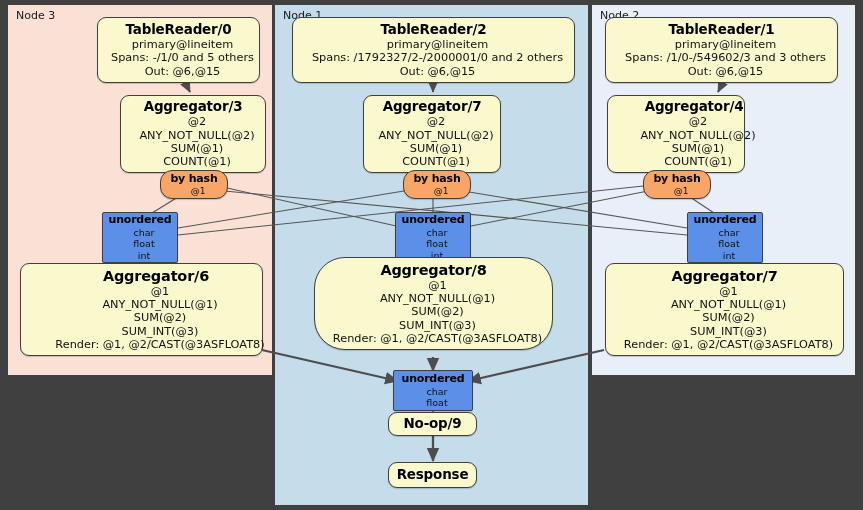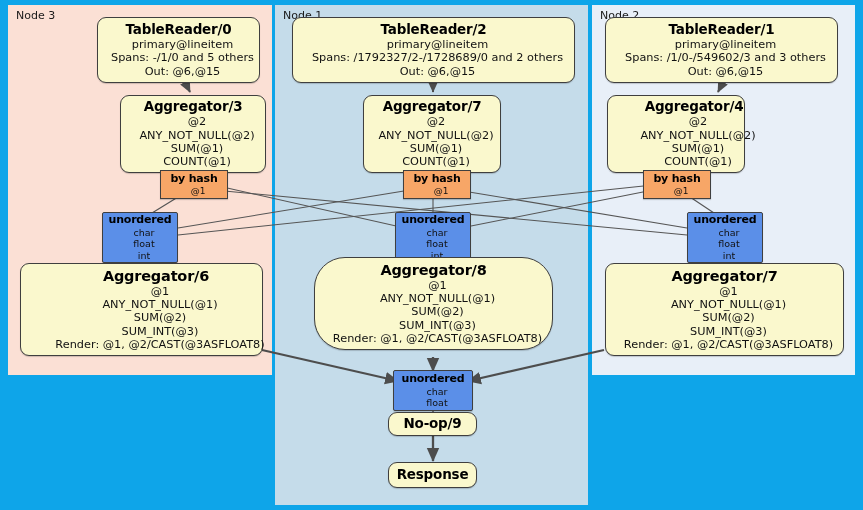--- a/index.html
+++ b/index.html
@@ -7,21 +7,21 @@
     padding: 0;
     background: #ffffff;
   }
   body {
     font-family: "DejaVu Sans", "Liberation Sans", sans-serif;
   }
   #canvas {
     position: relative;
     width: 863px;
     height: 510px;
-    background: #0ea5e9;
+    background: #404040;
     overflow: hidden;
   }
   .panel {
     position: absolute;
     box-sizing: border-box;
   }
   .panel-label {
     position: absolute;
     top: 4px;
     left: 8px;
@@ -48,21 +48,21 @@
     justify-content: center;
     text-align: center;
     line-height: 1.18;
     box-shadow: 0 1px 1px rgba(0,0,0,0.18);
   }
   .node.proc {
     background: #faf8cd;
   }
   .node.hash {
     background: #f7a667;
-    border-radius: 0;
+    border-radius: 12px;
   }
   .node.router {
     background: #5b8fe8;
     border-radius: 2px;
   }
   .title {
     font-weight: bold;
     font-size: 13.5px;
     color: #000000;
     letter-spacing: -0.2px;
@@ -158,21 +158,21 @@
   <div class="node proc" style="left:97px; top:17px; width:163px; height:66px;">
     <div class="title">TableReader/0</div>
     <div class="sub">primary@lineitem</div>
     <div class="sub">Spans: -/1/0 and 5 others</div>
     <div class="sub">Out: @6,@15</div>
   </div>
 
   <div class="node proc" style="left:292px; top:17px; width:283px; height:66px;">
     <div class="title">TableReader/2</div>
     <div class="sub">primary@lineitem</div>
-    <div class="sub">Spans: /1792327/2-/1728689/0 and 2 others</div>
+    <div class="sub">Spans: /1792327/2-/2000001/0 and 2 others</div>
     <div class="sub">Out: @6,@15</div>
   </div>
 
   <div class="node proc" style="left:605px; top:17px; width:233px; height:66px;">
     <div class="title">TableReader/1</div>
     <div class="sub">primary@lineitem</div>
     <div class="sub">Spans: /1/0-/549602/3 and 3 others</div>
     <div class="sub">Out: @6,@15</div>
   </div>
 

